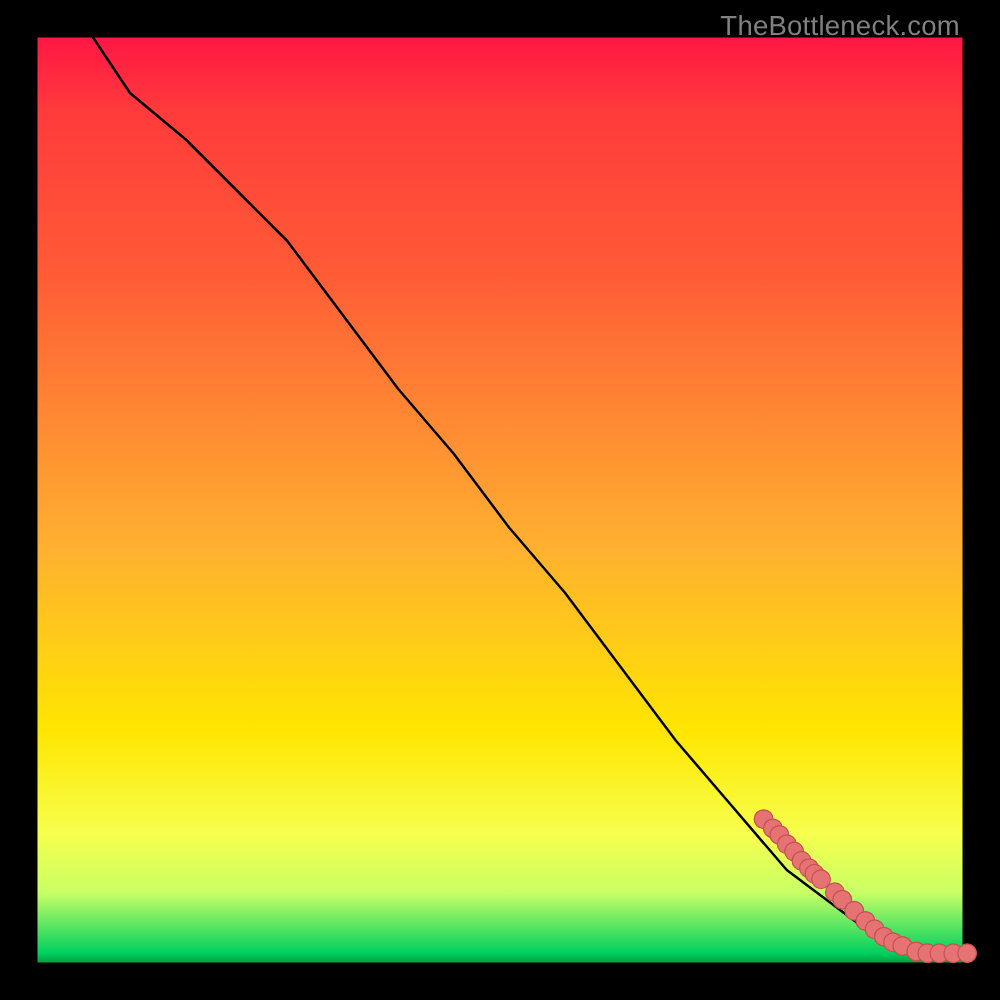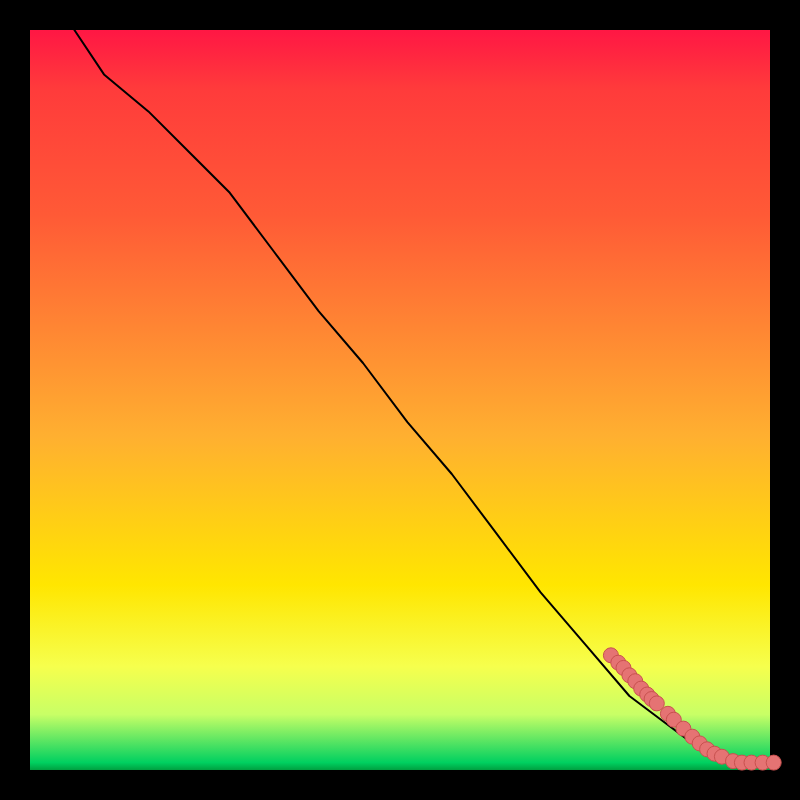--- a/index.html
+++ b/index.html
@@ -54,20 +54,21 @@
     width: 740px;
     height: 740px;
     overflow: visible;
   }
 </style>
 </head>
 <body>
 
 <div class="frame">
 
+  <div class="watermark">TheBottleneck.com</div>
 
   <div class="plot-area">
     <svg class="overlay" viewBox="0 0 740 740" preserveAspectRatio="none">
       <polyline id="curve-path" fill="none" stroke="#000000" stroke-width="2" stroke-linejoin="round" stroke-linecap="round" points="44.4,0.0 74.0,44.4 118.4,81.4 162.8,125.8 199.8,162.8 244.2,222.0 288.6,281.2 333.0,333.0 377.4,392.2 421.8,444.0 466.2,503.2 510.6,562.4 555.0,614.2 599.4,666.0 629.0,688.2 658.6,710.4 680.8,723.7 703.0,730.4 725.2,732.6 740.0,732.6"></polyline>
       <g id="scatter-group">
           <circle cx="580.9" cy="625.3" r="7.5" fill="#e57373" stroke="#c8514f" stroke-width="1"></circle>
           <circle cx="588.3" cy="632.7" r="7.5" fill="#e57373" stroke="#c8514f" stroke-width="1"></circle>
           <circle cx="593.5" cy="637.9" r="7.5" fill="#e57373" stroke="#c8514f" stroke-width="1"></circle>
           <circle cx="599.4" cy="645.3" r="7.5" fill="#e57373" stroke="#c8514f" stroke-width="1"></circle>
           <circle cx="605.3" cy="651.2" r="7.5" fill="#e57373" stroke="#c8514f" stroke-width="1"></circle>

